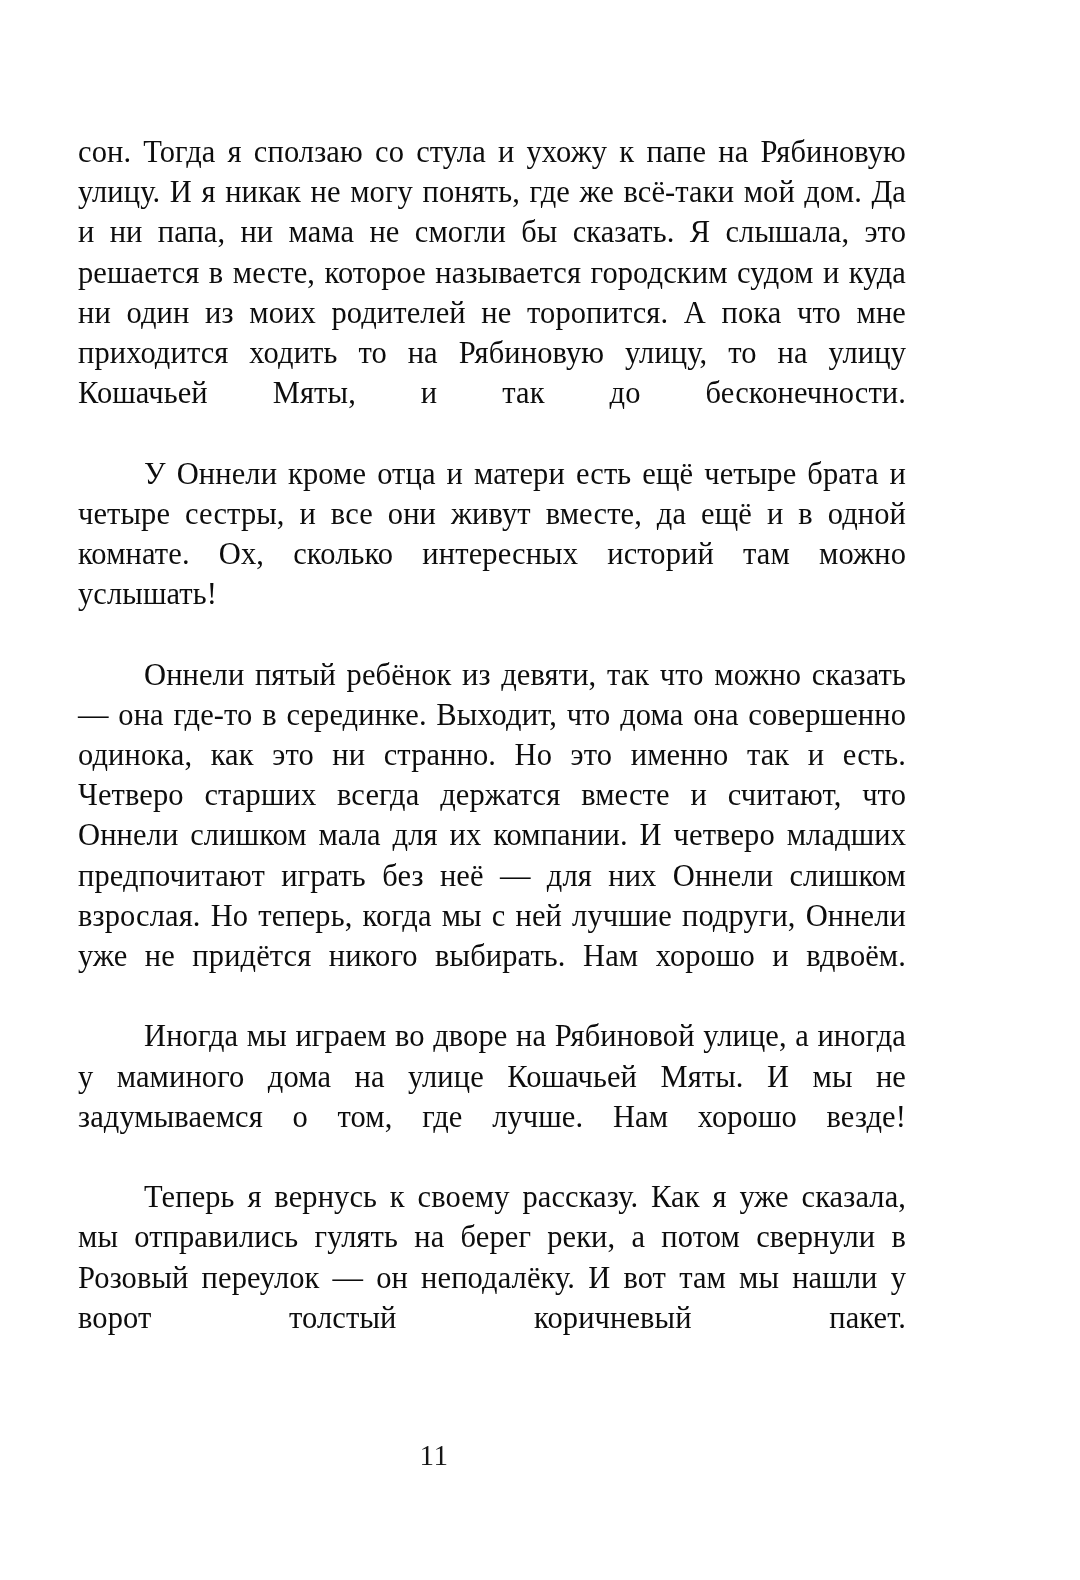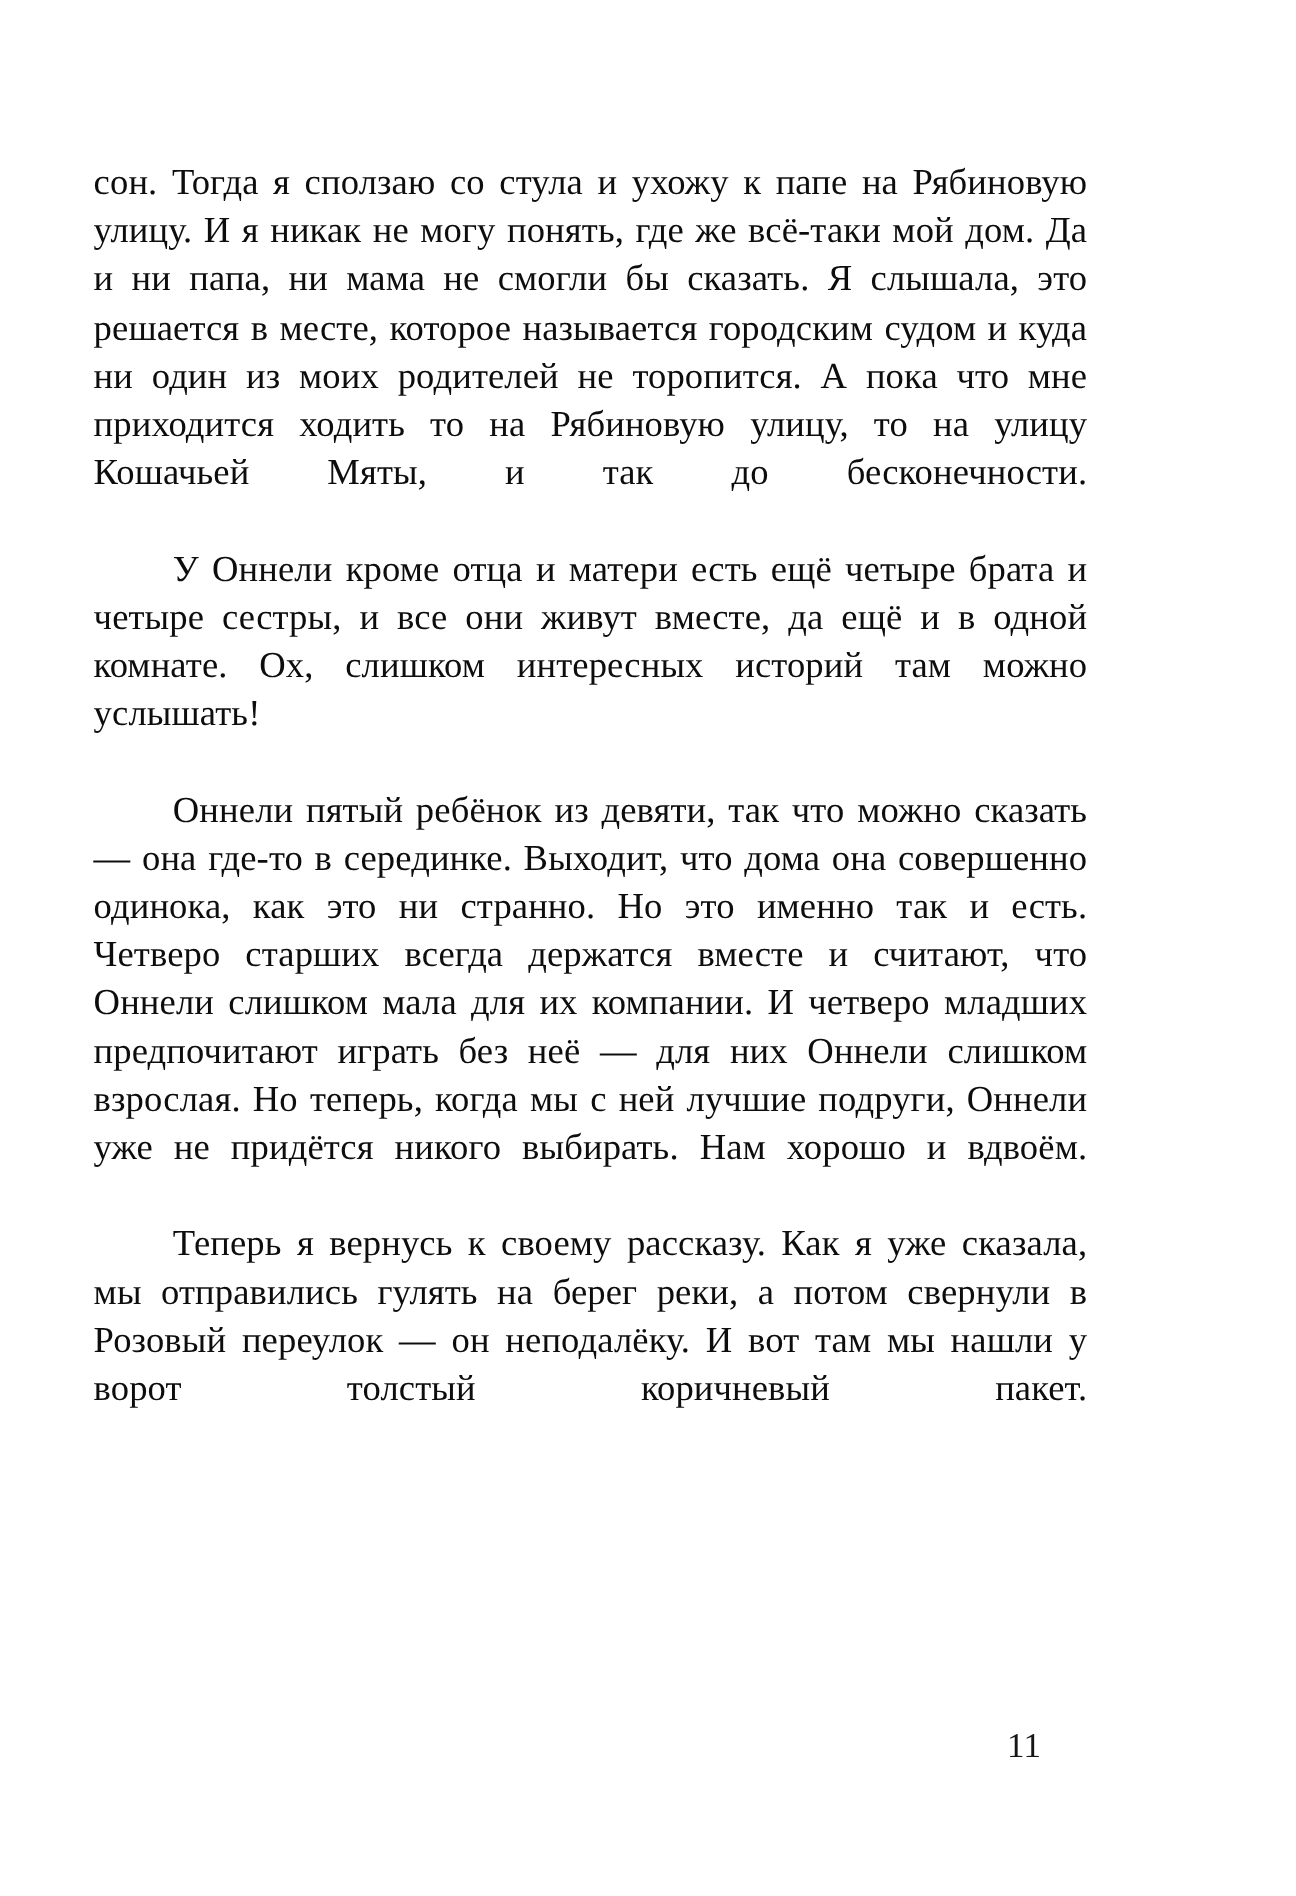--- a/index.html
+++ b/index.html
@@ -52,34 +52,35 @@
     content: "";
     display: inline-block;
     width: 100%;
   }
 
   .folio {
     position: absolute;
     left: 0;
     top: 1438px;
     width: 868px;
-    text-align: right;
+    text-align: center;
     font-size: 29px;
     line-height: 34px;
     color: #161616;
     letter-spacing: 0.5px;
   }
 </style>
 </head>
 <body>
 
 <div class="page">
 
   <div class="text-block">
     <p class="continued">сон. Тогда я сползаю со стула и ухожу к папе на Рябиновую улицу. И я никак не могу понять, где же всё-таки мой дом. Да и ни папа, ни мама не смогли бы сказать. Я слышала, это решается в месте, которое называется городским судом и куда ни один из моих родителей не торопится. А пока что мне приходится ходить то на Рябиновую улицу, то на улицу Кошачьей Мяты, и так до бесконечности.</p>
-    <p>У Оннели кроме отца и матери есть ещё четыре брата и четыре сестры, и все они живут вместе, да ещё и в одной комнате. Ох, слишком интересных историй там можно услышать!</p>
+    <p>У Оннели кроме отца и матери есть ещё четыре брата и четыре сестры, и все они живут вместе, да ещё и в одной комнате. Ох, сколько интересных историй там можно услышать!</p>
     <p>Оннели пятый ребёнок из девяти, так что можно сказать — она где-то в серединке. Выходит, что дома она совершенно одинока, как это ни странно. Но это именно так и есть. Четверо старших всегда держатся вместе и считают, что Оннели слишком мала для их компании. И четверо младших предпочитают играть без неё — для них Оннели слишком взрослая. Но теперь, когда мы с ней лучшие подруги, Оннели уже не придётся никого выбирать. Нам хорошо и вдвоём.</p>
+    <p>Иногда мы играем во дворе на Рябиновой улице, а иногда у маминого дома на улице Кошачьей Мяты. И мы не задумываемся о том, где лучше. Нам хорошо везде!</p>
     <p>Теперь я вернусь к своему рассказу. Как я уже сказала, мы отправились гулять на берег реки, а потом свернули в Розовый переулок — он неподалёку. И вот там мы нашли у ворот толстый коричневый пакет.</p>
   </div>
 
   <div class="folio">11</div>
 
 </div>
 
 </body></html>

